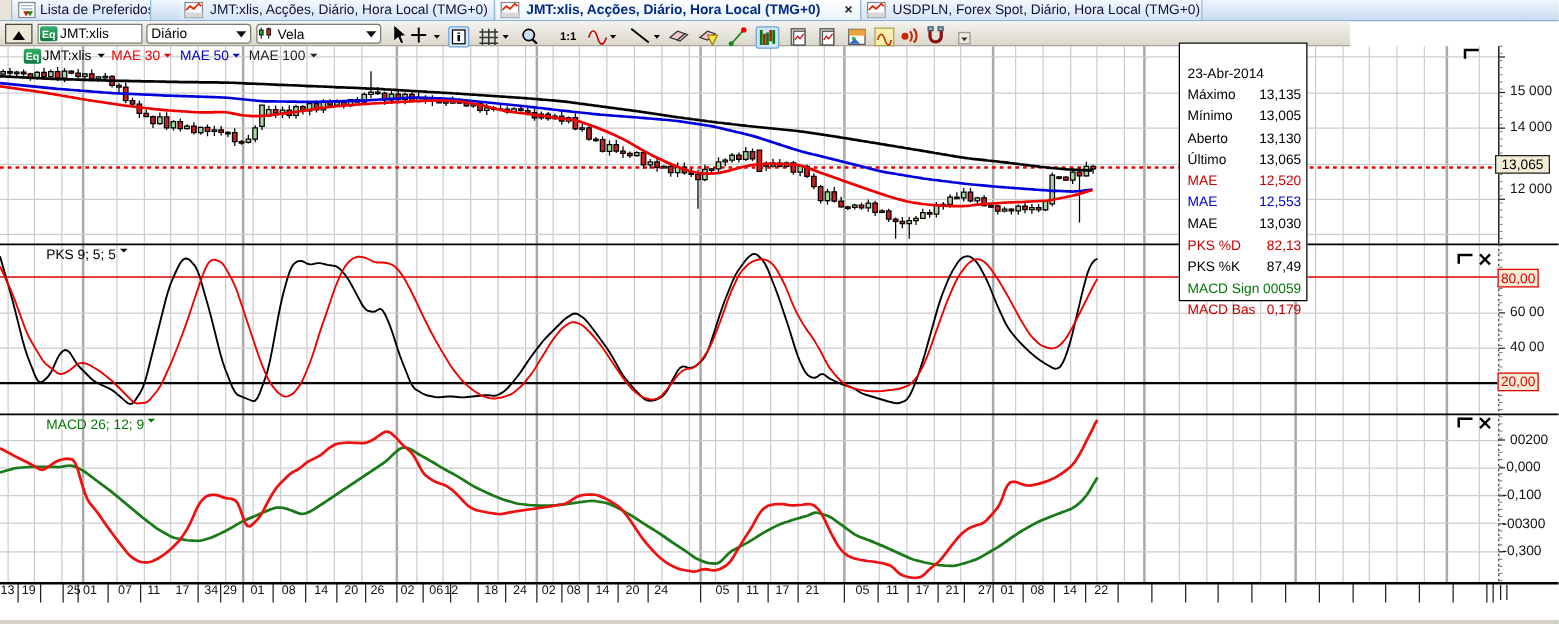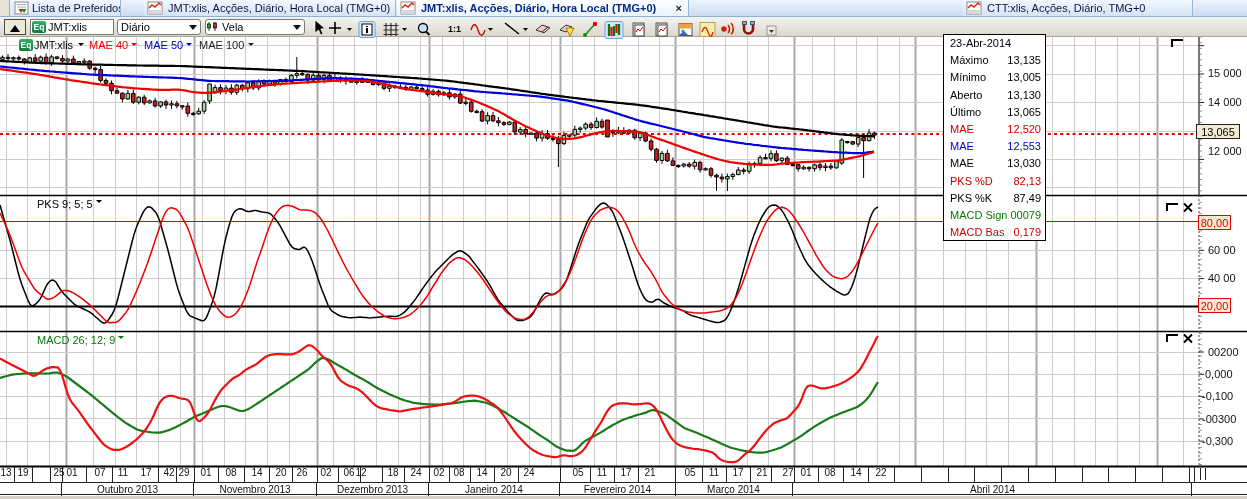--- a/index.html
+++ b/index.html
@@ -1,19 +1,19 @@
 <!DOCTYPE html>
 <html><head><meta charset="utf-8"><style>
 *{margin:0;padding:0;box-sizing:border-box}
 html,body{width:1247px;height:499px;overflow:hidden;font-family:"Liberation Sans",sans-serif;background:#fff}
 #tabbar{position:absolute;left:0;top:0;width:1247px;height:17px;background:linear-gradient(#eef5fd,#cadcf1);border-bottom:1px solid #8fb0d5}
 .tab{position:absolute;top:0;height:16px;font-size:11px;color:#101040;white-space:nowrap;overflow:hidden;border-right:1px solid #9ab8da;background:linear-gradient(#f2f8fe,#d4e5f7);line-height:16px}
 .tab.act{background:linear-gradient(#ffffff,#eaf3fc);font-weight:bold;color:#002a86}
 .tab .lbl{position:absolute;left:22px;top:0}
-#toolbar{position:absolute;left:0;top:17px;width:1247px;height:20px;background:linear-gradient(#f4f3ee,#dbd8cd);border-bottom:1px solid #a8a49a}
+#toolbar{position:absolute;left:0;top:17px;width:1080px;height:20px;background:linear-gradient(#f4f3ee,#dbd8cd);border-bottom:1px solid #a8a49a}
 .tbtn{position:absolute;top:2px;height:16px;background:#ece9d8;border:1px solid #4a4a42;text-align:center;font-size:9px;line-height:15px}
 .tinput{position:absolute;top:2px;height:16px;background:#fff;border:1px solid #7a7a72;font-size:11px;line-height:14px}
 .eqb{display:inline-block;width:14px;height:12px;background:linear-gradient(#35b06a,#0a7a3c);color:#fff;font-weight:bold;font-size:8.5px;text-align:center;line-height:12px;border-radius:2px;margin:1px 2px 0 1px;vertical-align:top}
 .combo-arrow{position:absolute;right:3px;top:5px;width:0;height:0;border:4px solid transparent;border-top:5px solid #111}
 #chart{position:absolute;left:0;top:37px;width:1247px;height:462px}
 .leg{position:absolute;font-size:11px;white-space:nowrap}
 .caret{display:inline-block;width:0;height:0;border:3.5px solid transparent;margin-left:3px;vertical-align:2px}
 .axlabel{position:absolute;left:1208px;font-size:11px;color:#111;white-space:nowrap}
 .axbox{position:absolute;left:1196px;width:44px;height:15px;font-size:11px;text-align:center;line-height:14px;background:#f2ecd4}
 .tr{height:17.2px;font-size:11px;line-height:17.2px;padding:0 4px 0 6px;white-space:nowrap;overflow:hidden}
@@ -96,27 +96,27 @@
     </div>
  <div class="tab act" style="left:397px;width:292px">
       <svg width="16" height="15" viewBox="0 0 16 15" style="position:absolute;left:3px;top:1px">
 <rect x="1" y="1" width="14" height="12" fill="#fff" stroke="#888"></rect>
 <rect x="1" y="9" width="14" height="4" fill="#d8d8d8"></rect>
 <path d="M2 7l3-3 3 2 4-4 2 2" stroke="#dd2200" stroke-width="1.4" fill="none"></path>
 </svg>
       <span class="lbl" style="left:24px">JMT:xlis, Acções, Diário, Hora Local (TMG+0)</span>
       <span style="position:absolute;right:6px;top:0;font-weight:bold;color:#222">×</span>
     </div>
- <div class="tab" style="left:963px;width:230px">
+ <div class="tab" style="left:690px;width:272px">
       <svg width="16" height="15" viewBox="0 0 16 15" style="position:absolute;left:3px;top:1px">
 <rect x="1" y="1" width="14" height="12" fill="#fff" stroke="#888"></rect>
 <rect x="1" y="9" width="14" height="4" fill="#d8d8d8"></rect>
 <path d="M2 7l3-3 3 2 4-4 2 2" stroke="#dd2200" stroke-width="1.4" fill="none"></path>
 </svg>
-      <span class="lbl" style="left:24px">CTT:xlis, Acções, Diário, TMG+0</span>
+      <span class="lbl" style="left:24px">USDPLN, Forex Spot, Diário, Hora Local (TMG+0)</span>
     </div>
 </div>
 <div id="toolbar">
  <div class="tbtn" style="left:4px;width:22px"><span style="display:inline-block;width:0;height:0;border:5px solid transparent;border-bottom:7px solid #000;vertical-align:3px"></span></div>
  <div class="tinput" style="left:30px;width:84px"><span class="eqb">Eq</span>JMT:xlis</div>
  <div class="tinput" style="left:117px;width:84px;border-radius:3px">&nbsp;Diário<span class="combo-arrow"></span></div>
  <div class="tinput" style="left:205px;width:100px;border-radius:3px"><svg width="13" height="13" viewBox="0 0 13 13" style="vertical-align:-2px">
         <path d="M3 2v9M9 2v9" stroke="#000" stroke-width="0.8"></path>
         <rect x="1.5" y="4" width="3" height="4" fill="#2a2" stroke="#000" stroke-width="0.7"></rect>
         <rect x="7.5" y="3" width="3" height="5" fill="#c22" stroke="#000" stroke-width="0.7"></rect>
@@ -178,21 +178,21 @@
 <rect x="442.5" y="3.5" width="4" height="3" fill="#9ab" stroke="#456"></rect>
 <rect x="459" y="8" width="9" height="9" fill="#ece9dd" stroke="#999"></rect>
 <path d="M461 12l5 0-2.5 3z" fill="#333"></path>
 </svg>
 </div>
 <div id="chart">
  <div class="leg" style="left:19px;top:2px;width:260px;height:13px">
   <span class="eqb" style="position:absolute;left:0;top:0;margin:0">Eq</span>
   <span style="position:absolute;left:15px;top:0">JMT:xlis</span>
       <span class="caret" style="position:absolute;left:56px;top:4px;border-top-color:#000"></span>
-  <span style="position:absolute;left:70px;top:0;color:#e00">MAE 40</span>
+  <span style="position:absolute;left:70px;top:0;color:#e00">MAE 30</span>
       <span class="caret" style="position:absolute;left:109px;top:4px;border-top-color:#e00"></span>
   <span style="position:absolute;left:125px;top:0;color:#00c">MAE 50</span>
       <span class="caret" style="position:absolute;left:164px;top:4px;border-top-color:#00c"></span>
   <span style="position:absolute;left:180px;top:0;color:#222">MAE 100</span>
       <span class="caret" style="position:absolute;left:226px;top:4px;border-top-color:#222"></span>
  </div>
  <div class="leg" style="left:37px;top:161px;color:#000">PKS 9; 5; 5<span class="caret" style="border-top-color:#000"></span></div>
  <div class="leg" style="left:37px;top:297px;color:#067806">MACD 26; 12; 9<span class="caret" style="border-top-color:#067806"></span></div>
  <div class="axlabel" style="top:30px">15 000</div>
  <div class="axlabel" style="top:59px">14 000</div>
@@ -200,32 +200,32 @@
  <div class="axbox" style="top:87px;border:1px solid #222;color:#000">13,065</div>
  <div class="axbox" style="top:178px;left:1198px;width:33px;border:1px solid #d00;color:#d00">80,00</div>
  <div class="axlabel" style="top:207px">60 00</div>
  <div class="axlabel" style="top:235px">40 00</div>
  <div class="axbox" style="top:261px;left:1198px;width:33px;border:1px solid #d00;color:#d00">20,00</div>
  <div class="axlabel" style="top:309px">00200</div>
  <div class="axlabel" style="top:331px;margin-left:-3px">0,000</div>
  <div class="axlabel" style="top:353px;margin-left:-6px">-0,100</div>
  <div class="axlabel" style="top:376px;margin-left:-6px">-00300</div>
  <div class="axlabel" style="top:398px;margin-left:-6px">-0,300</div>
- <div style="position:absolute;left:943px;top:-3px;width:103px;height:207px;background:#fff;border:1px solid #000;padding-top:0">
+ <div style="position:absolute;left:943px;top:-3px;width:103px;height:207px;background:#fff;border:1px solid #000;padding-top:16px">
       <div class="tr" style="color:#000"><span>23-Abr-2014</span><span class="tv"></span></div>
       <div class="tr" style="color:#000"><span>Máximo</span><span class="tv">13,135</span></div>
       <div class="tr" style="color:#000"><span>Mínimo</span><span class="tv">13,005</span></div>
       <div class="tr" style="color:#000"><span>Aberto</span><span class="tv">13,130</span></div>
       <div class="tr" style="color:#000"><span>Último</span><span class="tv">13,065</span></div>
       <div class="tr" style="color:#cc0000"><span>MAE</span><span class="tv">12,520</span></div>
       <div class="tr" style="color:#0000cc"><span>MAE</span><span class="tv">12,553</span></div>
       <div class="tr" style="color:#000"><span>MAE</span><span class="tv">13,030</span></div>
       <div class="tr" style="color:#cc0000"><span>PKS %D</span><span class="tv">82,13</span></div>
       <div class="tr" style="color:#000"><span>PKS %K</span><span class="tv">87,49</span></div>
-      <div class="tr" style="color:#067806"><span>MACD Sign</span><span class="tv">00079</span></div>
+      <div class="tr" style="color:#067806"><span>MACD Sign</span><span class="tv">00059</span></div>
       <div class="tr" style="color:#cc0000"><span>MACD Bas</span><span class="tv">0,179</span></div>
     </div>
  <div style="position:absolute;left:0;top:430px;width:1247px;height:14.5px">
       <div class="ds" style="left:14px"></div>
       <div class="ds" style="left:32px"></div>
       <div class="ds" style="left:50px"></div>
       <div class="ds" style="left:62px"></div>
       <div class="ds" style="left:86px"></div>
       <div class="ds" style="left:112px"></div>
       <div class="ds" style="left:158px"></div>
@@ -271,21 +271,21 @@
       <div class="ds" style="left:1162px"></div>
       <div class="ds" style="left:1189px"></div>
       <div class="ds" style="left:1194px"></div>
       <div class="dt" style="left:-4px">13</div>
       <div class="dt" style="left:13px">19</div>
       <div class="dt" style="left:49px">25</div>
       <div class="dt" style="left:62px">01</div>
       <div class="dt" style="left:90px">07</div>
       <div class="dt" style="left:113px">11</div>
       <div class="dt" style="left:136px">17</div>
-      <div class="dt" style="left:159px">42</div>
+      <div class="dt" style="left:159px">34</div>
       <div class="dt" style="left:174px">29</div>
       <div class="dt" style="left:196px">01</div>
       <div class="dt" style="left:221px">08</div>
       <div class="dt" style="left:247px">14</div>
       <div class="dt" style="left:271px">20</div>
       <div class="dt" style="left:292px">26</div>
       <div class="dt" style="left:316px">02</div>
       <div class="dt" style="left:339px">06</div>
       <div class="dt" style="left:351px">12</div>
       <div class="dt" style="left:383px">18</div>
@@ -304,23 +304,13 @@
       <div class="dt" style="left:728px">17</div>
       <div class="dt" style="left:752px">21</div>
       <div class="dt" style="left:778px">27</div>
       <div class="dt" style="left:796px">01</div>
       <div class="dt" style="left:820px">08</div>
       <div class="dt" style="left:846px">14</div>
       <div class="dt" style="left:871px">22</div>
    <div style="position:absolute;left:1200px;top:1px;width:1px;height:12px;background:#222"></div>
    <div style="position:absolute;left:1205px;top:1px;width:1px;height:12px;background:#222"></div>
  </div>
- <div style="position:absolute;left:0;top:444.5px;width:1247px;height:13px;border-bottom:1px solid #222;border-top:1px solid #222">
-      <div class="mc" style="left:62px;width:132px">Outubro 2013</div>
-      <div class="mc" style="left:194px;width:123px">Novembro 2013</div>
-      <div class="mc" style="left:317px;width:112px">Dezembro 2013</div>
-      <div class="mc" style="left:429px;width:131px">Janeiro 2014</div>
-      <div class="mc" style="left:560px;width:116px">Fevereiro 2014</div>
-      <div class="mc" style="left:675px;width:118px">Março 2014</div>
-      <div class="mc" style="left:794px;width:398px">Abril 2014</div>
-      <div style="position:absolute;left:61px;top:0;width:1px;height:13px;background:#222"></div>
-    </div>
  <div style="position:absolute;left:0;top:458.5px;width:1247px;height:4.5px;background:#d4d0c8"></div>
 </div>
 </body></html>

